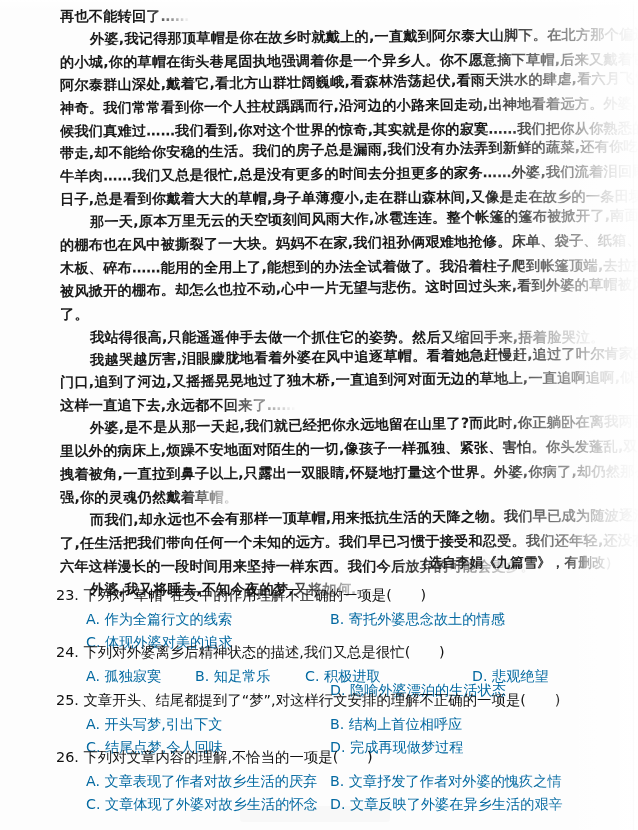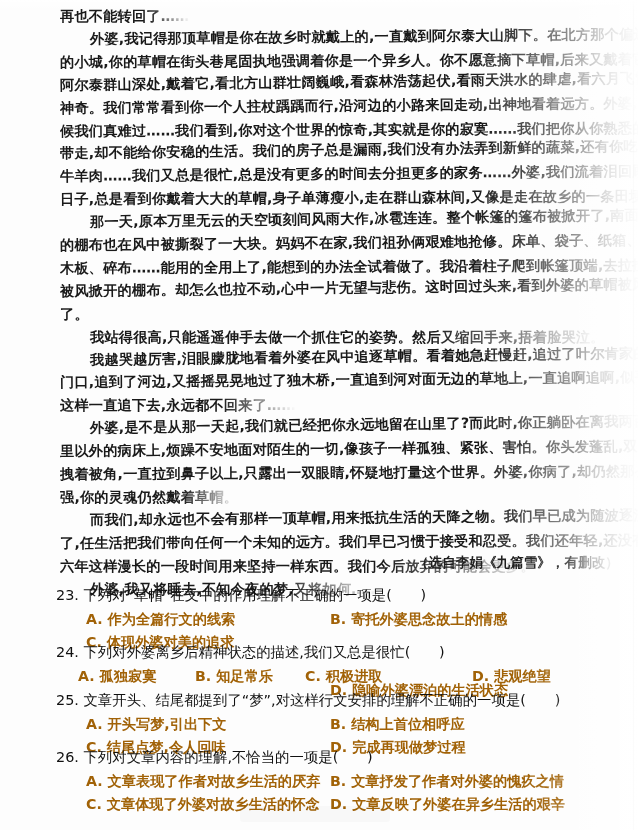--- a/index.html
+++ b/index.html
@@ -76,22 +76,22 @@
     position:absolute;
     left:56px;
     font-size:14.4px;
     font-weight:400;
     color:#111;
     white-space:nowrap;
   }
   .q-opt{
     position:absolute;
     font-size:14.2px;
-    font-weight:700;
-    color:#a16207;
+    font-weight:400;
+    color:#0369a1;
     white-space:nowrap;
   }
   .blankparen{letter-spacing:0;}
   .watermark{
     position:absolute;left:240px;top:806px;
     width:150px;height:16px;
     background:rgba(0,0,0,0.018);
     border-radius:3px;
     z-index:1;
   }
@@ -134,21 +134,21 @@
 
   <div class="attrib" style="left:415px;top:554px;">（选自李娟《九篇雪》，有删改）</div>
 
   <div class="q-block" id="questions-section">
       <div class="q-stem" style="top: 586px;"><span>23.</span><span> </span><span>下列对“草帽”在文中的作用理解不正确的一项是(</span><span class="blankparen">　　</span><span>)</span></div>
       <div class="q-opt" style="left: 86px; top: 610px;"><span>A.</span><span> </span><span>作为全篇行文的线索</span></div>
       <div class="q-opt" style="left: 330px; top: 610px;"><span>B.</span><span> </span><span>寄托外婆思念故土的情感</span></div>
       <div class="q-opt" style="left: 86px; top: 633px;"><span>C.</span><span> </span><span>体现外婆对美的追求</span></div>
       <div class="q-opt" style="left: 330px; top: 633px; margin-top: 48px;"><span>D.</span><span> </span><span>隐喻外婆漂泊的生活状态</span></div>
       <div class="q-stem" style="top: 643px;"><span>24.</span><span> </span><span>下列对外婆离乡后精神状态的描述,我们又总是很忙(</span><span class="blankparen">　　</span><span>)</span></div>
-      <div class="q-opt" style="left: 78px; top: 667px;"><span>A.</span><span> </span><span>孤独寂寞</span></div>
+      <div class="q-opt" style="left: 86px; top: 667px;"><span>A.</span><span> </span><span>孤独寂寞</span></div>
       <div class="q-opt" style="left: 195px; top: 667px;"><span>B.</span><span> </span><span>知足常乐</span></div>
       <div class="q-opt" style="left: 305px; top: 667px;"><span>C.</span><span> </span><span>积极进取</span></div>
       <div class="q-opt" style="left: 445px; top: 667px; margin-left: 27px;"><span>D.</span><span> </span><span>悲观绝望</span></div>
       <div class="q-stem" style="top: 691px;"><span>25.</span><span> </span><span>文章开头、结尾都提到了“梦”,对这样行文安排的理解不正确的一项是(</span><span class="blankparen">　　</span><span>)</span></div>
       <div class="q-opt" style="left: 86px; top: 715px;"><span>A.</span><span> </span><span>开头写梦,引出下文</span></div>
       <div class="q-opt" style="left: 330px; top: 715px;"><span>B.</span><span> </span><span>结构上首位相呼应</span></div>
       <div class="q-opt" style="left: 86px; top: 738px;"><span>C.</span><span> </span><span>结尾点梦,令人回味</span></div>
       <div class="q-opt" style="left: 330px; top: 738px;"><span>D.</span><span> </span><span>完成再现做梦过程</span></div>
       <div class="q-stem" style="top: 748px;"><span>26.</span><span> </span><span>下列对文章内容的理解,不恰当的一项是(</span><span class="blankparen">　　</span><span>)</span></div>
       <div class="q-opt" style="left: 86px; top: 772px;"><span>A.</span><span> </span><span>文章表现了作者对故乡生活的厌弃</span></div>

